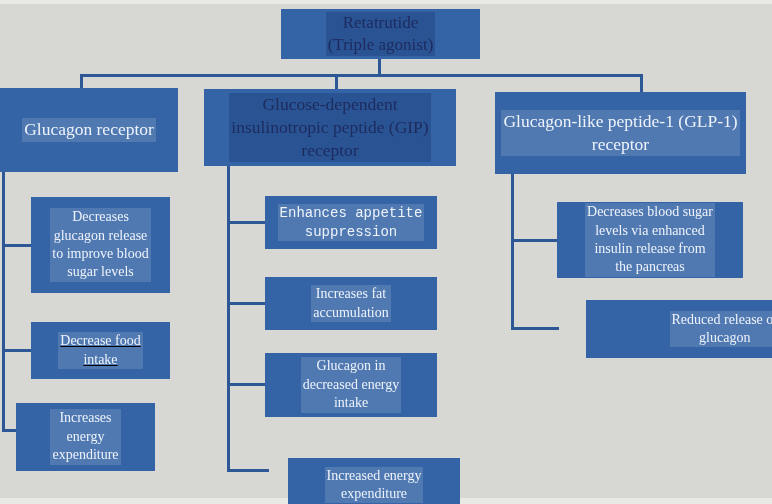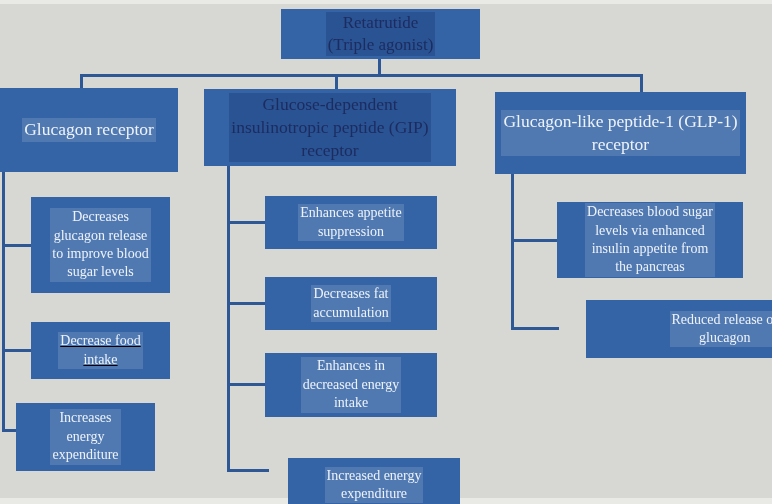--- a/index.html
+++ b/index.html
@@ -110,42 +110,42 @@
   <div class="node fs-child" style="left:31px; top:322px; width:139px; height:57px;text-decoration:underline;">
     <span class="lbl hl-light">Decrease food
 intake</span>
   </div>
   <div class="node fs-child" style="left:16px; top:403px; width:139px; height:68px;">
     <span class="lbl hl-light">Increases
 energy
 expenditure</span>
   </div>
 
-  <div class="node fs-child" style="left:265px; top:196px; width:172px; height:53px;">
+  <div class="node fs-child" style="left:265px; top:196px; width:172px; height:53px;font-family:Liberation Mono, monospace;">
     <span class="lbl hl-light">Enhances appetite
 suppression</span>
   </div>
   <div class="node fs-child" style="left:265px; top:277px; width:172px; height:53px;">
-    <span class="lbl hl-light">Decreases fat
+    <span class="lbl hl-light">Increases fat
 accumulation</span>
   </div>
   <div class="node fs-child" style="left:265px; top:353px; width:172px; height:64px;">
-    <span class="lbl hl-light">Enhances in
+    <span class="lbl hl-light">Glucagon in
 decreased energy
 intake</span>
   </div>
   <div class="node fs-child" style="left:268px; top:458px; width:172px; height:54px;margin-left:20px;">
     <span class="lbl hl-light">Increased energy
 expenditure</span>
   </div>
 
   <div class="node fs-child" style="left:557px; top:202px; width:186px; height:76px;">
     <span class="lbl hl-light">Decreases blood sugar
 levels via enhanced
-insulin appetite from
+insulin release from
 the pancreas</span>
   </div>
   <div class="node fs-child" style="left:586px; top:300px; width:194px; height:58px;justify-content:flex-end;">
     <span class="lbl hl-light">Reduced release of
 glucagon</span>
   </div>
 
 </div>
 
 </body></html>

